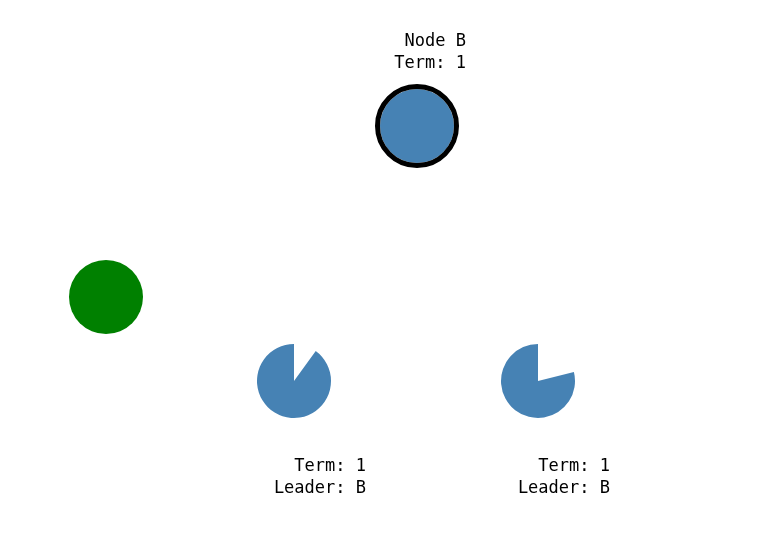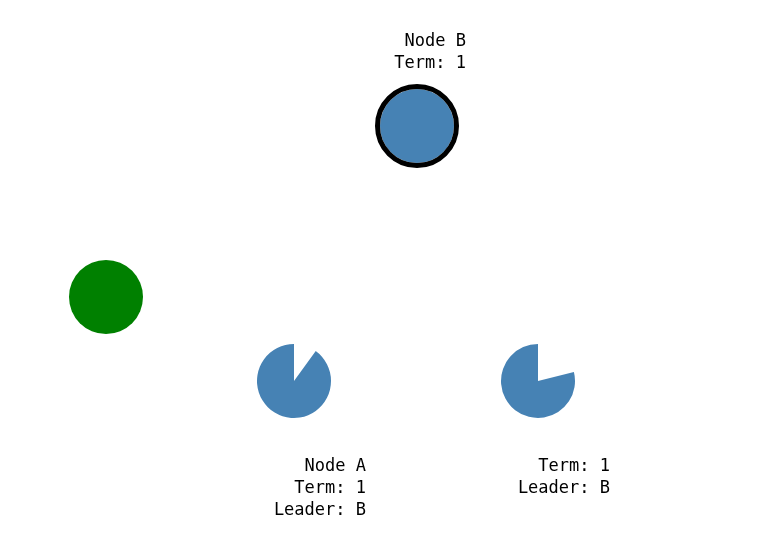--- a/index.html
+++ b/index.html
@@ -61,21 +61,21 @@
       </svg>
     </div>
     <div class="label" style="left: 0px; width: 466px; top: 29px; color: rgb(0, 0, 0);"><div>Node B</div><div>Term: 1</div></div>
     <div class="node" style="left: 257px; top: 344px; width: 74px; height: 74px;">
       <svg width="74" height="74" class="node-svg">
         <g transform="translate(0,0)">
           <path d="M 37 37 L 58.748 7.066 A 37 37 0 1 1 37.000 0.000 Z" fill="#4682b4"></path>
         </g>
       </svg>
     </div>
-    <div class="label" style="left: 0px; width: 366px; top: 454px; color: rgb(0, 0, 0);"><div>Node A</div><div>Term: 1</div><div>Leader: B</div></div>
+    <div class="label" style="left: 0px; width: 366px; top: 454px; color: rgb(0, 0, 0);"><div>Term: 1</div><div>Leader: B</div></div>
     <div class="node" style="left: 501px; top: 344px; width: 74px; height: 74px;">
       <svg width="74" height="74" class="node-svg">
         <g transform="translate(0,0)">
           <path d="M 37 37 L 72.901 28.049 A 37 37 0 1 1 37.000 0.000 Z" fill="#4682b4"></path>
         </g>
       </svg>
     </div>
     <div class="label" style="left: 0px; width: 610px; top: 454px; color: rgb(0, 0, 0);"><div>Term: 1</div><div>Leader: B</div></div>
   </div>
 

